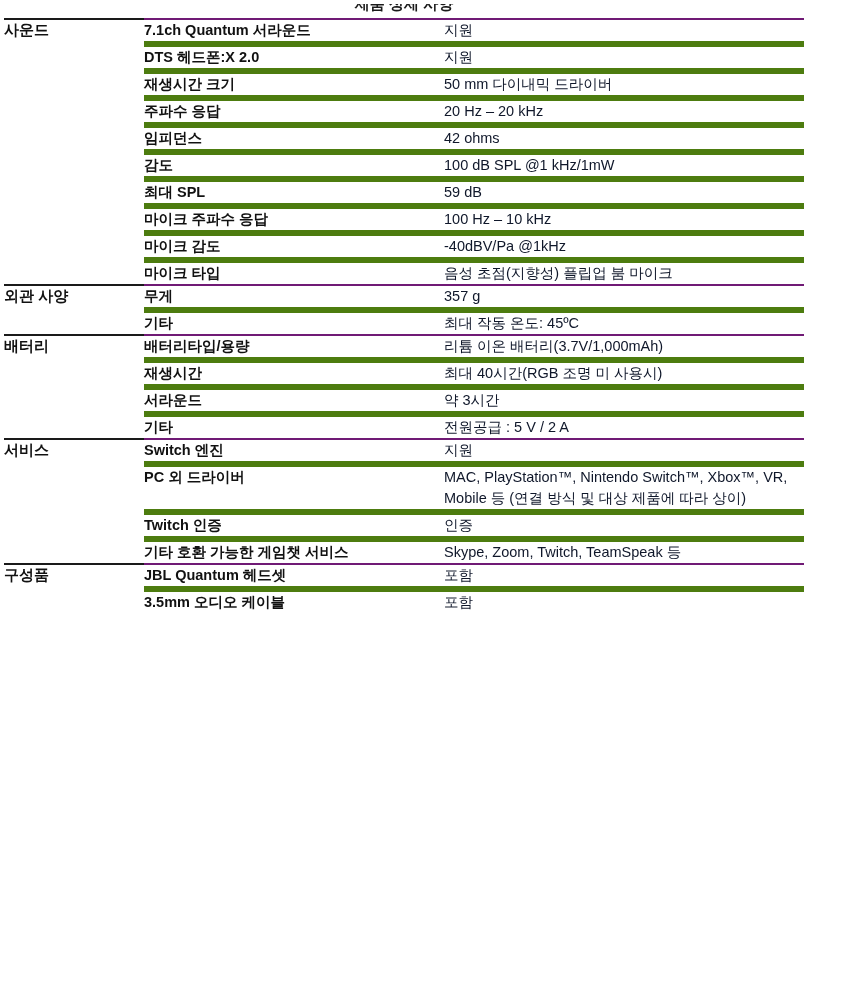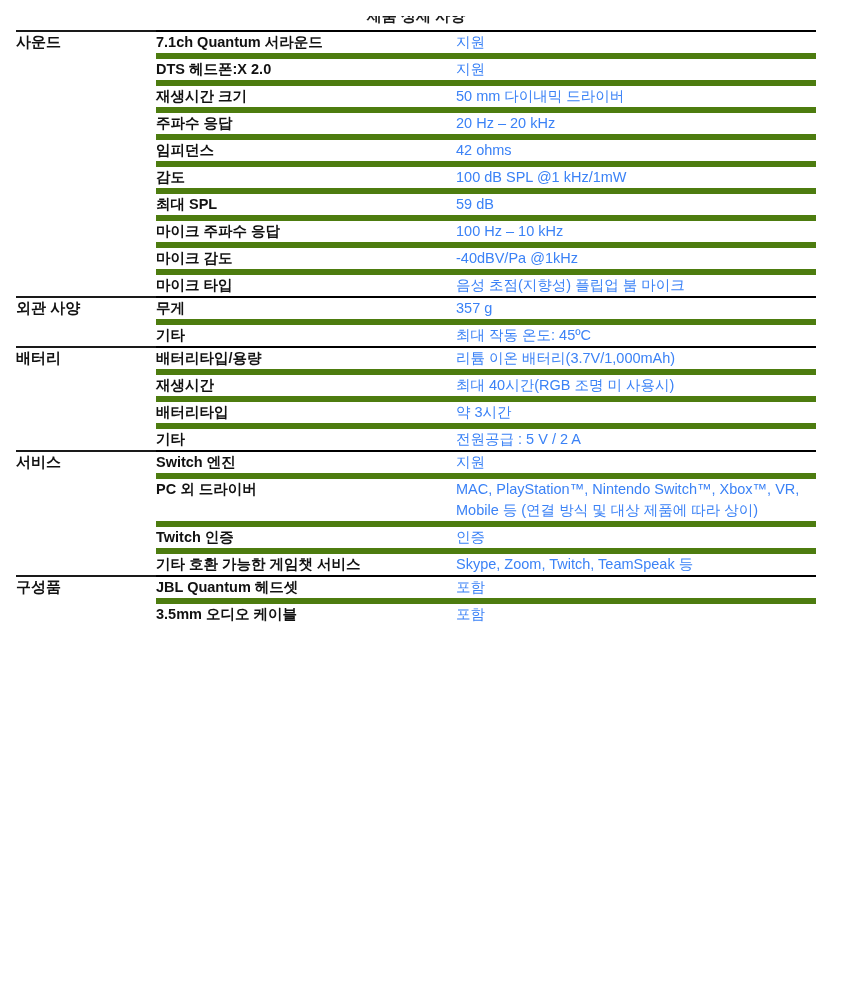--- a/index.html
+++ b/index.html
@@ -9,21 +9,21 @@
   }
   body {
     width: 860px;
     height: 1000px;
     font-family: "Liberation Sans", sans-serif;
     color: #1a1a1a;
     overflow: hidden;
   }
   .spec-sheet {
     width: 860px;
-    padding: 16px;
+    padding: 4px;
     box-sizing: border-box;
   }
   table.spec-table {
     width: 800px;
     margin: 0 0 0 0;
     border-collapse: collapse;
     table-layout: fixed;
   }
   table.spec-table td {
     vertical-align: top;
@@ -62,26 +62,26 @@
   .label-cell {
     font-weight: bold;
     font-size: 14.5px;
     color: #111;
     padding: 13px 10px 10px 0px;
     line-height: 1.4;
   }
   .value-cell {
     font-weight: normal;
     font-size: 14.5px;
-    color: #3b82f6;
+    color: #0f172a;
     padding: 13px 6px 10px 0px;
     line-height: 1.45;
   }
   tr.row-sep > td { border-top: 6px solid #4d7c0f; }
-  tr.group-start > td { border-top: 2px solid #000000; }
+  tr.group-start > td { border-top: 2px solid #701a75; }
   tr.group-start > td.group-cell { border-top: 2px solid #1a1a1a; }
 </style>
 </head>
 <body>
 
 <div class="spec-sheet">
 
   <div class="top-cut">
     <div class="top-cut-inner">제품 상세 사양</div>
   </div>
@@ -149,21 +149,21 @@
       <tr class="group-start">
         <td class="group-cell" rowspan="4">배터리</td>
         <td class="label-cell">배터리타입/용량</td>
         <td class="value-cell">리튬 이온 배터리(3.7V/1,000mAh)</td>
       </tr>
       <tr class="row-sep">
         <td class="label-cell">재생시간</td>
         <td class="value-cell">최대 40시간(RGB 조명 미 사용시)</td>
       </tr>
       <tr class="row-sep">
-        <td class="label-cell">배터리타입</td>
+        <td class="label-cell">서라운드</td>
         <td class="value-cell">약 3시간</td>
       </tr>
       <tr class="row-sep">
         <td class="label-cell">기타</td>
         <td class="value-cell">전원공급 : 5 V / 2 A</td>
       </tr>
 
       <tr class="group-start">
         <td class="group-cell" rowspan="4">서비스</td>
         <td class="label-cell">Switch 엔진</td>

